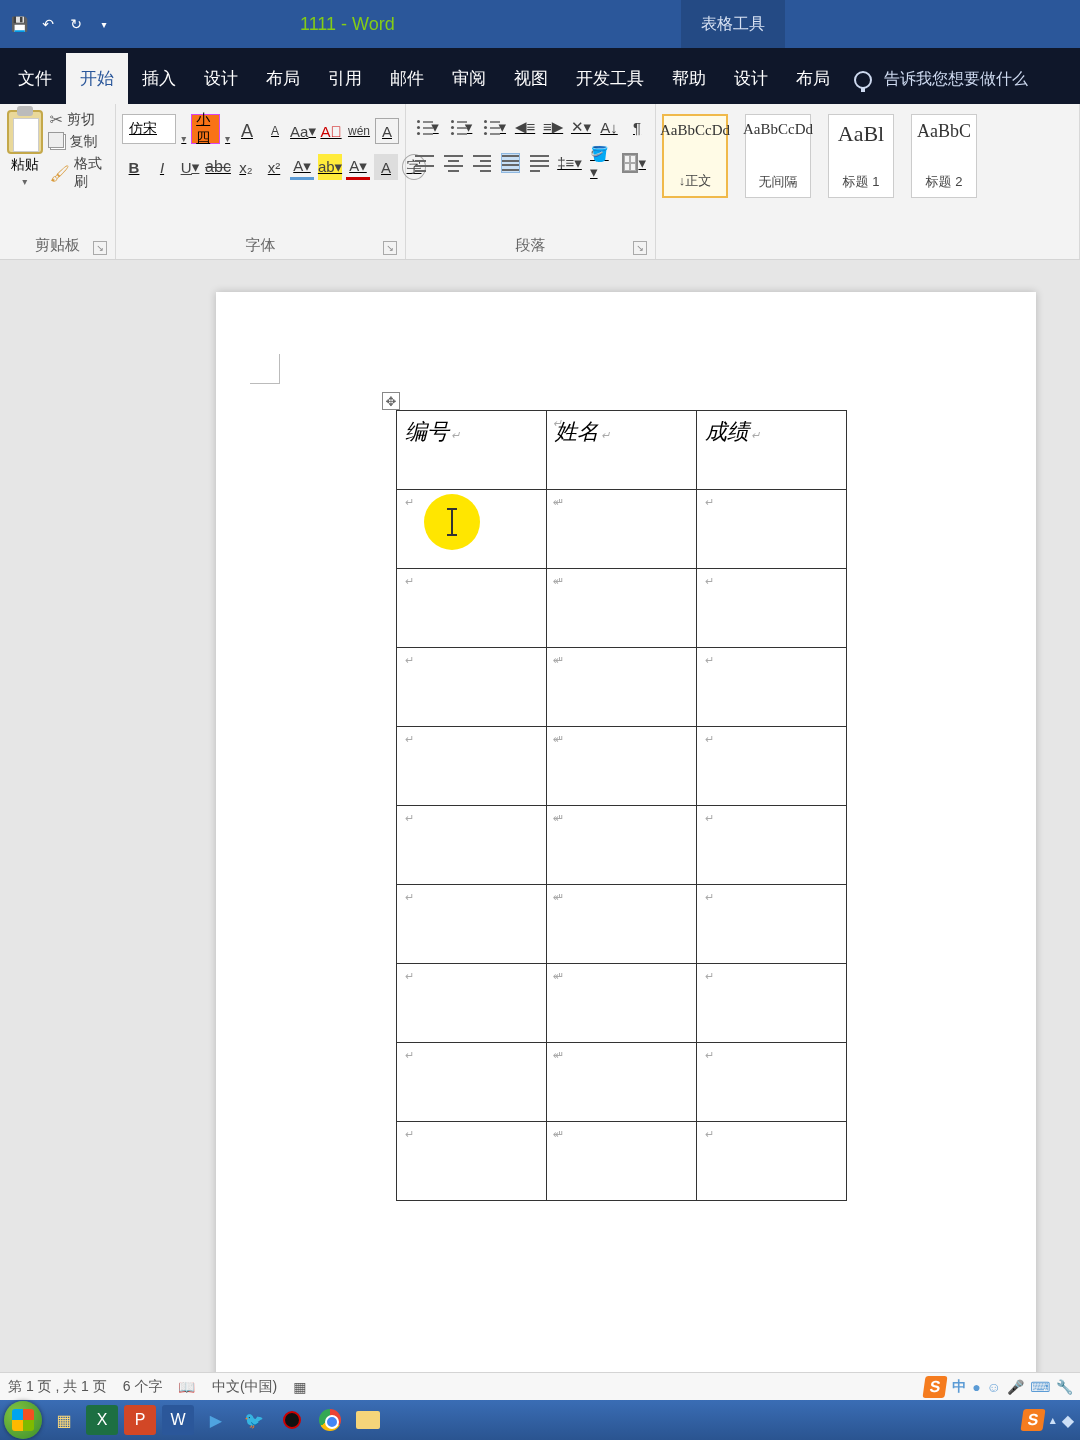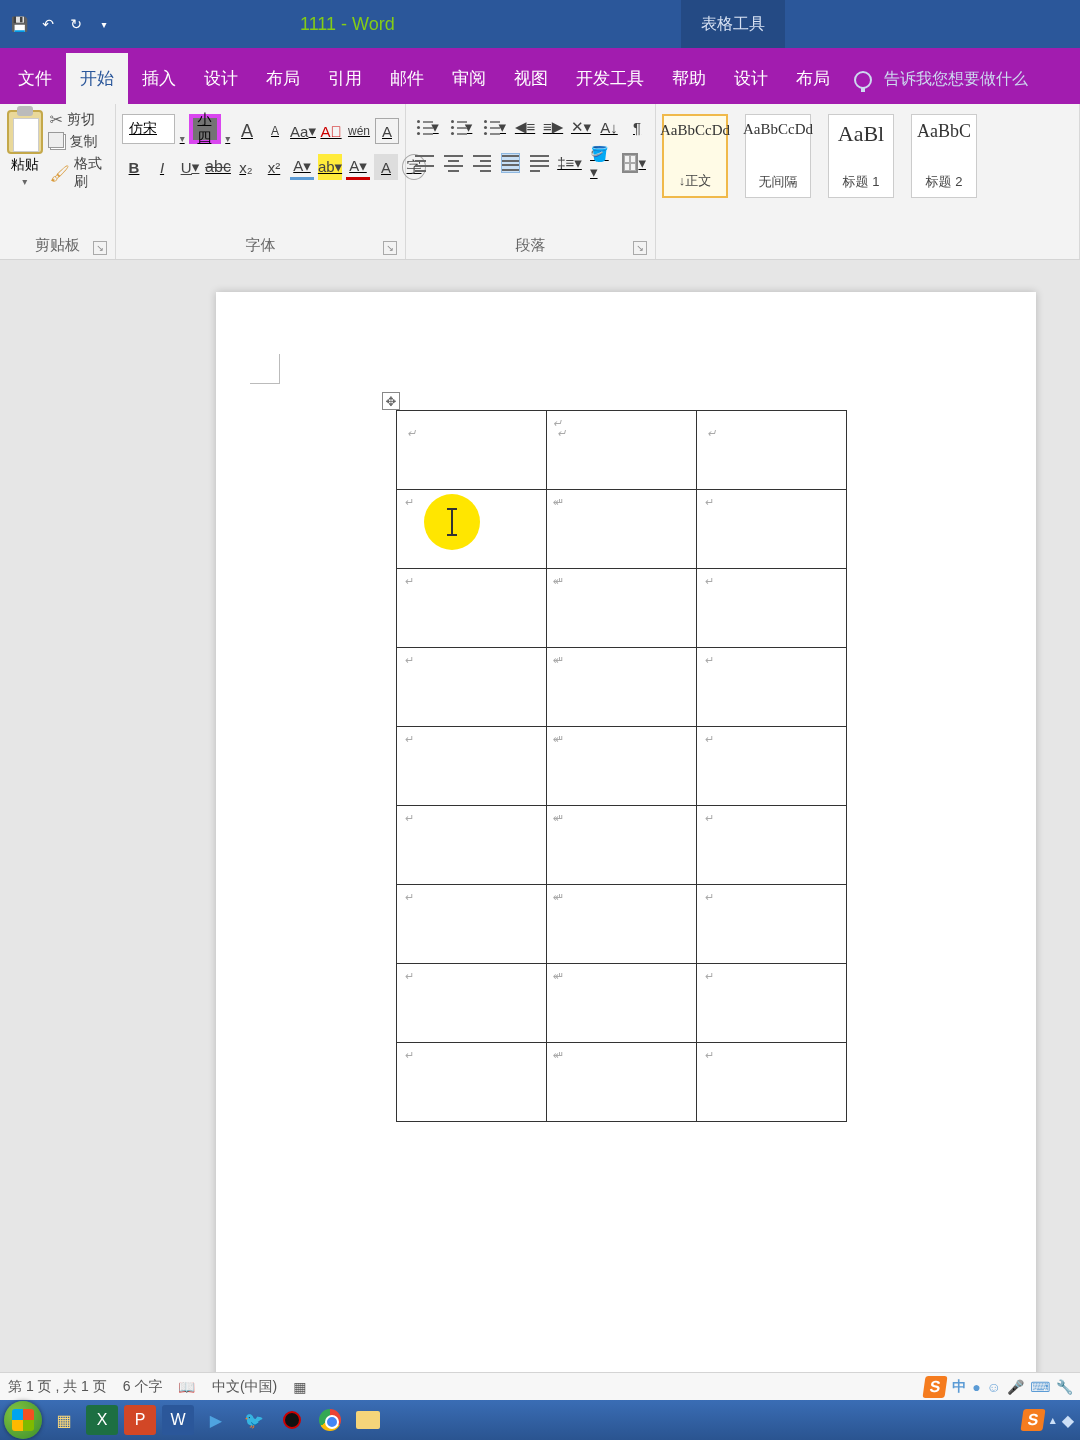--- a/index.html
+++ b/index.html
@@ -6,21 +6,21 @@
 body { width: 1080px; height: 1440px; overflow: hidden; background: #e6e6e6; position: relative; }
 
 
 .titlebar { height: 48px; background: #2b579a; display: flex; align-items: center; color: #fff; position: relative; }
 .qat { display: flex; align-items: center; gap: 4px; padding: 0 8px; }
 .qat-btn { width: 24px; height: 24px; display: flex; align-items: center; justify-content: center; color: #fff; font-size: 14px; }
 .title-text { position: absolute; left: 300px; font-size: 18px; color: #84cc16; }
 .table-tools { position: absolute; right: 295px; height: 48px; padding: 0 20px; background: #244a84; display: flex; align-items: center; font-size: 16px; color: #d8e2f3; }
 
 
-.tabs { height: 56px; background: #a21caf; display: flex; align-items: flex-end; padding-left: 4px; }
+.tabs { height: 56px; background: #0f172a; display: flex; align-items: flex-end; padding-left: 4px; }
 .tab { padding: 14px 14px; color: #fff; font-size: 17px; cursor: pointer; }
 .tab.active { background: #f3f3f3; color: #2b579a; }
 .tellme { display: flex; align-items: center; gap: 12px; color: #cdd9ef; font-size: 16px; padding: 14px 10px; }
 .bulb { width: 18px; height: 18px; border: 2px solid #cdd9ef; border-radius: 50%; position: relative; }
 .bulb::after { content: ""; position: absolute; bottom: -5px; left: 5px; width: 4px; height: 5px; background: #cdd9ef; }
 
 
 .ribbon { height: 156px; background: #f3f3f3; border-bottom: 1px solid #d4d4d4; display: flex; }
 .group { border-right: 1px solid #d8d8d8; display: flex; flex-direction: column; justify-content: space-between; padding: 6px 6px 0 6px; position: relative; }
 .group-label { text-align: center; font-size: 15px; color: #666; padding: 6px 0 4px 0; position: relative; }
@@ -36,21 +36,21 @@
 .clip-item { display: flex; align-items: center; gap: 4px; font-size: 14px; color: #444; }
 .scissors { color: #666; font-size: 16px; }
 .copy-ic { width: 16px; height: 16px; border: 1px solid #999; background: #fff; position: relative; }
 .copy-ic::after { content: ""; position: absolute; top: -3px; left: -3px; width: 14px; height: 14px; border: 1px solid #999; background: #eee; }
 .brush { color: #d99a3a; font-size: 16px; }
 
 
 .font-body { flex: 1; display: flex; flex-direction: column; gap: 10px; padding-top: 4px; }
 .font-row { display: flex; align-items: flex-end; gap: 4px; text-decoration: underline; }
 .font-select { width: 86px; height: 30px; border: 1px solid #b8b8b8; background: #fff; font-size: 14px; padding: 0 6px; display: flex; align-items: center; }
-.size-select { width: 44px; height: 30px; border: 4px solid #d946ef; background: #737373; font-size: 14px; padding: 0 4px; display: flex; align-items: center; }
+.size-select { width: 44px; height: 30px; border: 1px solid #d946ef; background: #f97316; font-size: 14px; padding: 0 4px; display: flex; align-items: center; }
 .dd-arrow { width: 12px; font-size: 10px; color: #666; text-align: center; }
 .rb-btn { min-width: 24px; height: 26px; display: flex; align-items: center; justify-content: center; font-size: 15px; color: #444; padding: 0 3px; }
 .rb-btn.box { border: 1px solid #a8a8a8; }
 .grow-a { font-size: 18px; }
 .shrink-a { font-size: 12px; }
 .highlight-y { background: #ffeb3b; padding: 0 3px; }
 .font-color { border-bottom: 3px solid #c00; }
 .text-effect { border-bottom: 3px solid #5b9bd5; }
 
 
@@ -298,20 +298,25 @@
 
 <div class="doc-area">
   <div class="page">
     <div class="margin-mark"></div>
     <div class="move-handle">✥</div>
     <div class="cursor-highlight">
         <div class="ibeam"></div>
       </div>
     <table class="doc-table">
       <tbody>
+          <tr>
+        <td><span>编号</span><span class="row-mark">↵</span></td>
+        <td><span>姓名</span></td>
+        <td><span>成绩</span></td>
+      </tr>
       <tr>
             <td>
               <span class="row-mark">↵</span>
             </td>
             <td></td>
             <td></td>
           </tr>
       <tr>
             <td>
               <span class="row-mark">↵</span>

